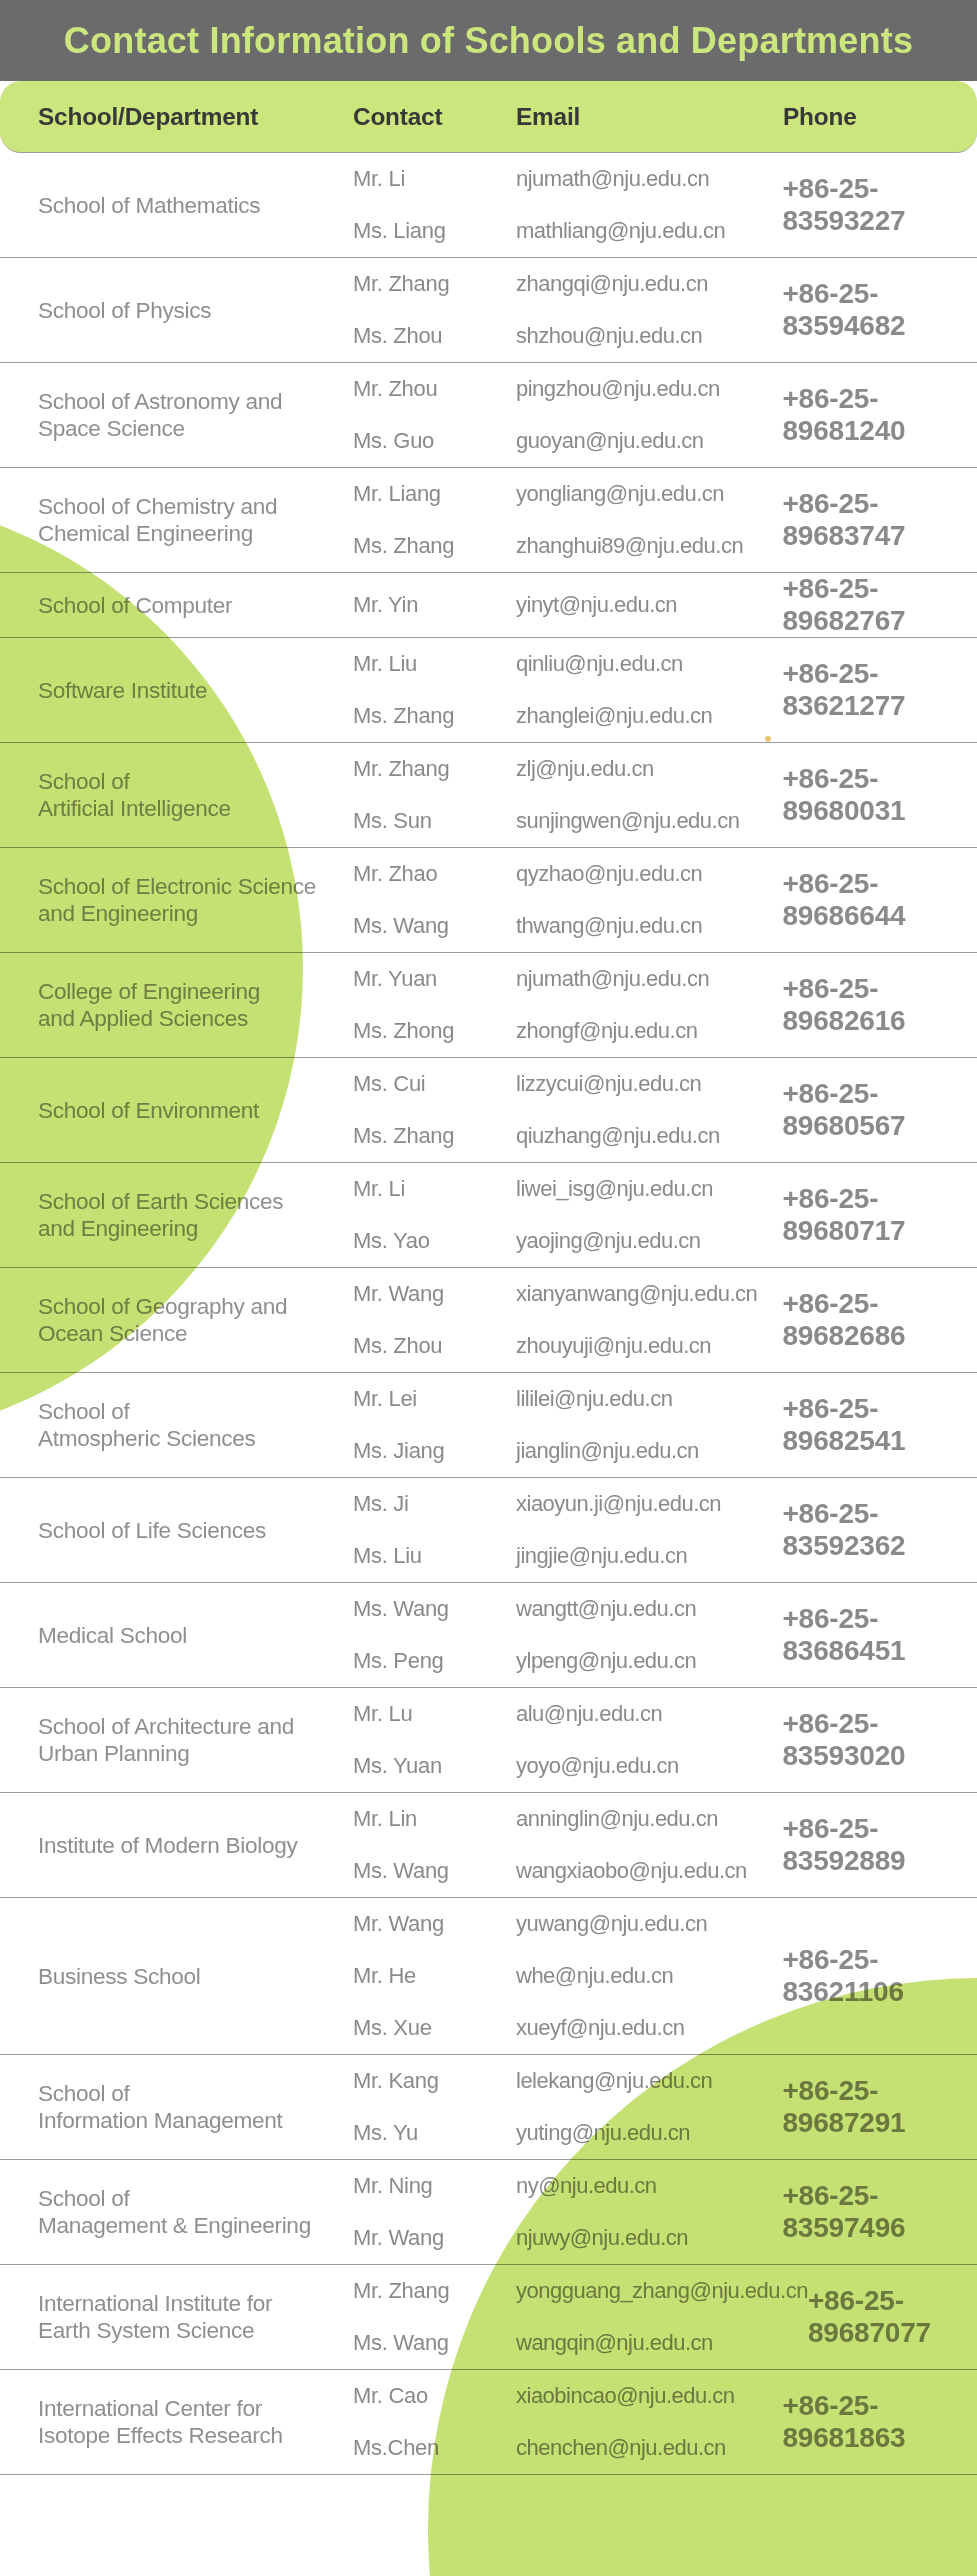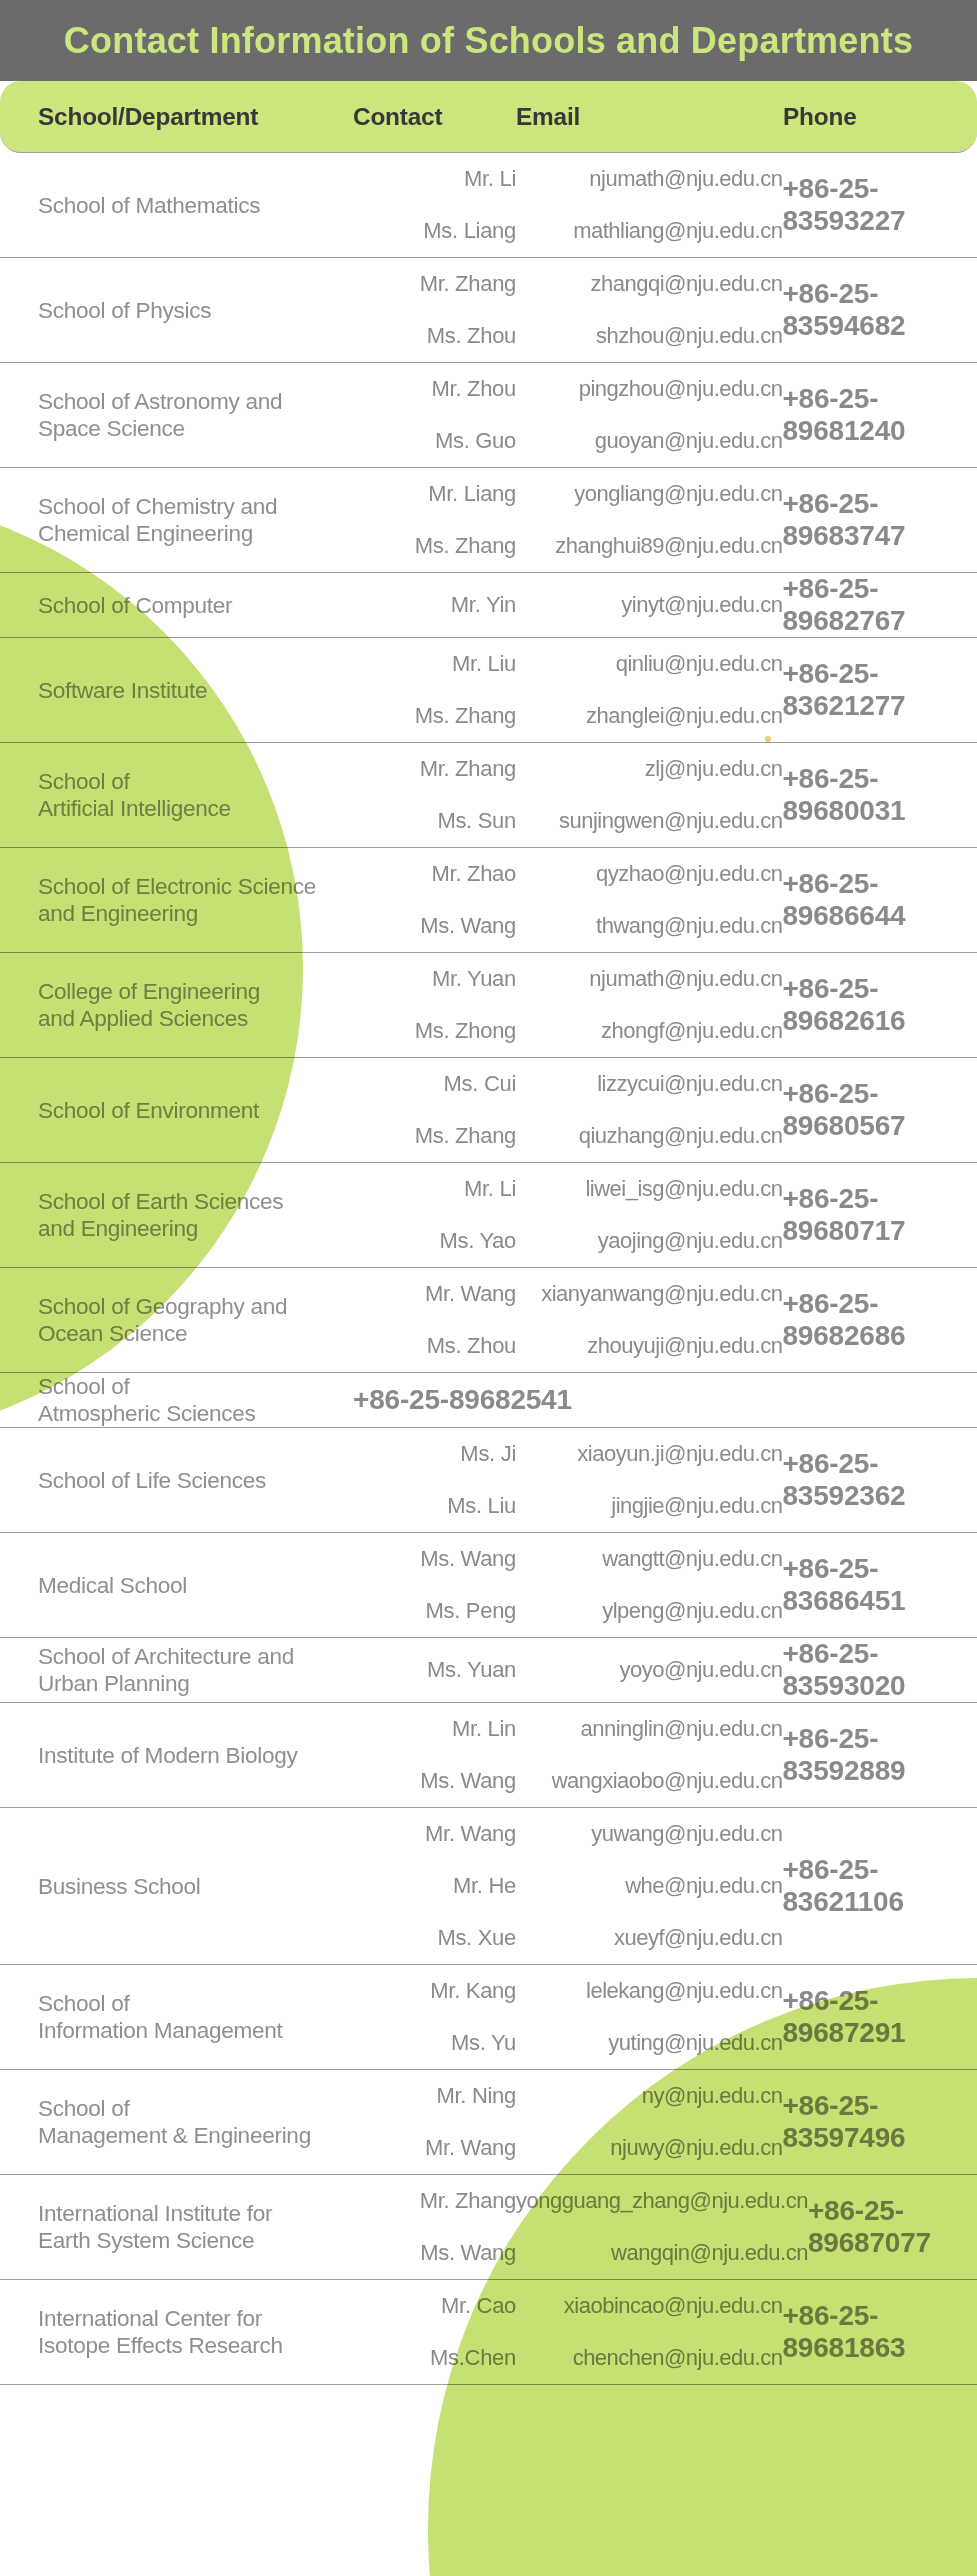--- a/index.html
+++ b/index.html
@@ -28,21 +28,21 @@
   }
   .tbody { position:relative; z-index:1; }
   .row {
     display:grid; grid-template-columns:315px 1fr 172px;
     align-items:center; padding:0 22.6px 0 38px; box-sizing:border-box;
     border-bottom:1.8px solid #9d9d9d;
   }
   .school {
     font-size:22.6px; color:#8f8f8f; line-height:27px; white-space:pre-line;
   }
-  .lines { display:flex; flex-direction:column;text-align:right; }
+  .lines { display:flex; flex-direction:column; }
   .line {
     display:grid; grid-template-columns:163px 1fr; align-items:center; height:52px;
   }
   .cname  { font-size:22px; color:#8a8a8a; }
   .cemail { font-size:22px; color:#8a8a8a; letter-spacing:-0.5px; }
   .phone  { font-size:28px; color:#8a8a8a; letter-spacing:-0.2px;font-weight:bold; }
   .decor {
     position:absolute; border-radius:50%; background:#c5e073;
     mix-blend-mode:multiply; pointer-events:none; z-index:5;
   }
@@ -237,20 +237,30 @@
           <div class="line">
             <div class="cname">Ms. Zhou</div>
             <div class="cemail">zhouyuji@nju.edu.cn</div>
           </div>
         </div>
         <div class="phone">+86-25-89682686</div>
       </div>
       <div class="row">
         <div class="school">School of
 Atmospheric Sciences</div>
+        <div class="lines">
+          <div class="line">
+            <div class="cname">Mr. Lei</div>
+            <div class="cemail">lililei@nju.edu.cn</div>
+          </div>
+          <div class="line">
+            <div class="cname">Ms. Jiang</div>
+            <div class="cemail">jianglin@nju.edu.cn</div>
+          </div>
+        </div>
         <div class="phone">+86-25-89682541</div>
       </div>
       <div class="row">
         <div class="school">School of Life Sciences</div>
         <div class="lines">
           <div class="line">
             <div class="cname">Ms. Ji</div>
             <div class="cemail">xiaoyun.ji@nju.edu.cn</div>
           </div>
           <div class="line">
@@ -271,20 +281,24 @@
             <div class="cname">Ms. Peng</div>
             <div class="cemail">ylpeng@nju.edu.cn</div>
           </div>
         </div>
         <div class="phone">+86-25-83686451</div>
       </div>
       <div class="row">
         <div class="school">School of Architecture and
 Urban Planning</div>
         <div class="lines">
+          <div class="line">
+            <div class="cname">Mr. Lu</div>
+            <div class="cemail">alu@nju.edu.cn</div>
+          </div>
           <div class="line">
             <div class="cname">Ms. Yuan</div>
             <div class="cemail">yoyo@nju.edu.cn</div>
           </div>
         </div>
         <div class="phone">+86-25-83593020</div>
       </div>
       <div class="row">
         <div class="school">Institute of Modern Biology</div>
         <div class="lines">

